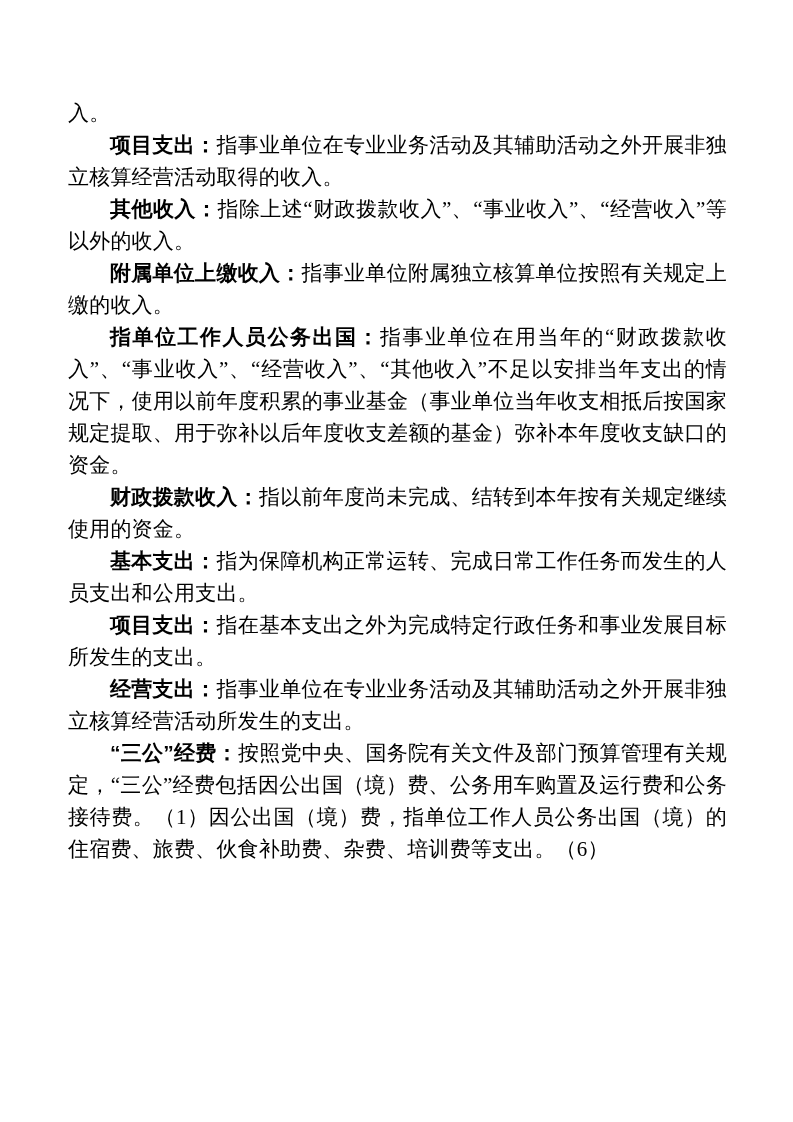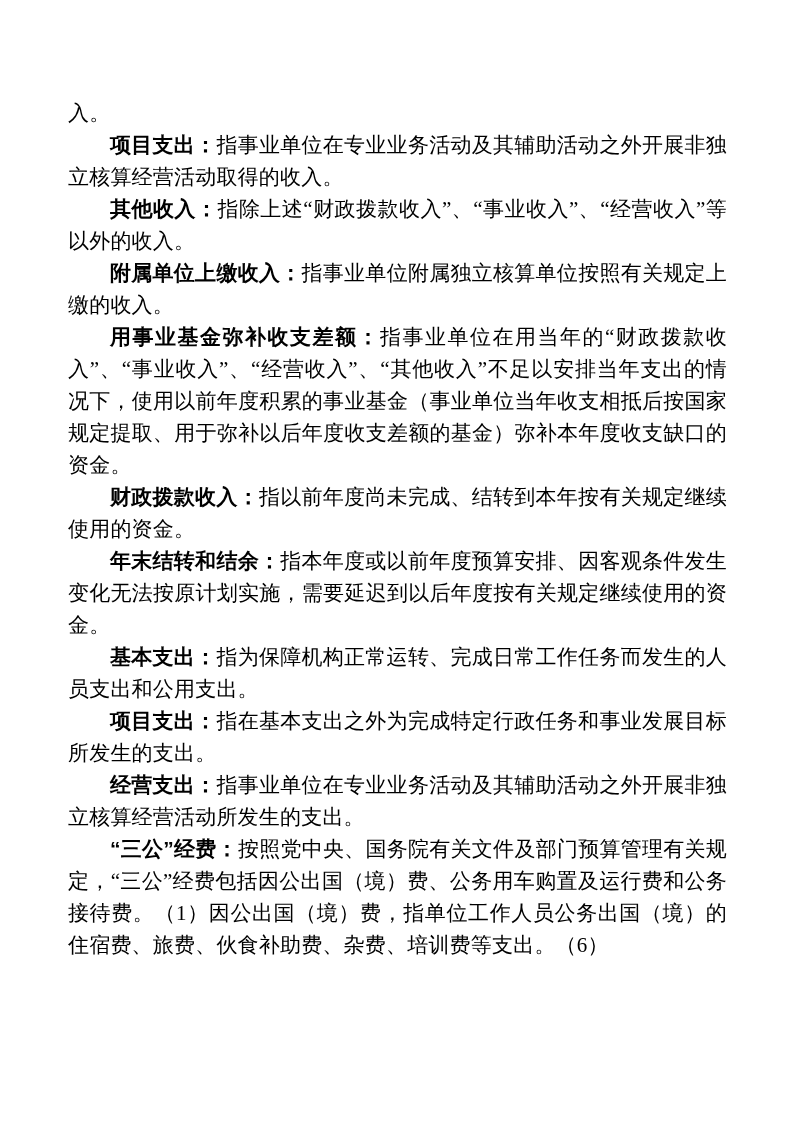--- a/index.html
+++ b/index.html
@@ -44,26 +44,25 @@
 <div class="page">
 
   <p class="para no-indent"><span>入。</span></p>
 
   <p class="para"><span class="term">项目支出：</span><span>指事业单位在专业业务活动及其辅助活动之外开展非独立核算经营活动取得的收入。</span></p>
 
   <p class="para"><span class="term">其他收入：</span><span>指除上述“财政拨款收入”、“事业收入”、“经营收入”等以外的收入。</span></p>
 
   <p class="para"><span class="term">附属单位上缴收入：</span><span>指事业单位附属独立核算单位按照有关规定上缴的收入。</span></p>
 
-  <p class="para"><span class="term">用事业基金弥补收支差额：</span><span>指事业单位在用当年的“财政拨款收入”、“事业收入”、“经营收入”、“其他收入”不足以安排当年支出的情况下，使用以前年度积累的事业基金（事业单位当年收支相抵后按国家规定提取、用于弥补以后年度收支差额的基金）弥补本年度收支缺口的资金。</span></p>
+  <p class="para"><span class="term">指单位工作人员公务出国：</span><span>指事业单位在用当年的“财政拨款收入”、“事业收入”、“经营收入”、“其他收入”不足以安排当年支出的情况下，使用以前年度积累的事业基金（事业单位当年收支相抵后按国家规定提取、用于弥补以后年度收支差额的基金）弥补本年度收支缺口的资金。</span></p>
 
   <p class="para"><span class="term">财政拨款收入：</span><span>指以前年度尚未完成、结转到本年按有关规定继续使用的资金。</span></p>
 
 
-  <p class="para"><span class="term">年末结转和结余：</span><span>指本年度或以前年度预算安排、因客观条件发生变化无法按原计划实施，需要延迟到以后年度按有关规定继续使用的资金。</span></p>
 
   <p class="para"><span class="term">基本支出：</span><span>指为保障机构正常运转、完成日常工作任务而发生的人员支出和公用支出。</span></p>
 
   <p class="para"><span class="term">项目支出：</span><span>指在基本支出之外为完成特定行政任务和事业发展目标所发生的支出。</span></p>
 
   <p class="para"><span class="term">经营支出：</span><span>指事业单位在专业业务活动及其辅助活动之外开展非独立核算经营活动所发生的支出。</span></p>
 
   <p class="para"><span class="term">“三公”经费：</span><span>按照党中央、国务院有关文件及部门预算管理有关规定，“三公”经费包括因公出国（境）费、公务用车购置及运行费和公务接待费。（1）因公出国（境）费，指单位工作人员公务出国（境）的住宿费、旅费、伙食补助费、杂费、培训费等支出。（6）</span></p>
 
 </div>

